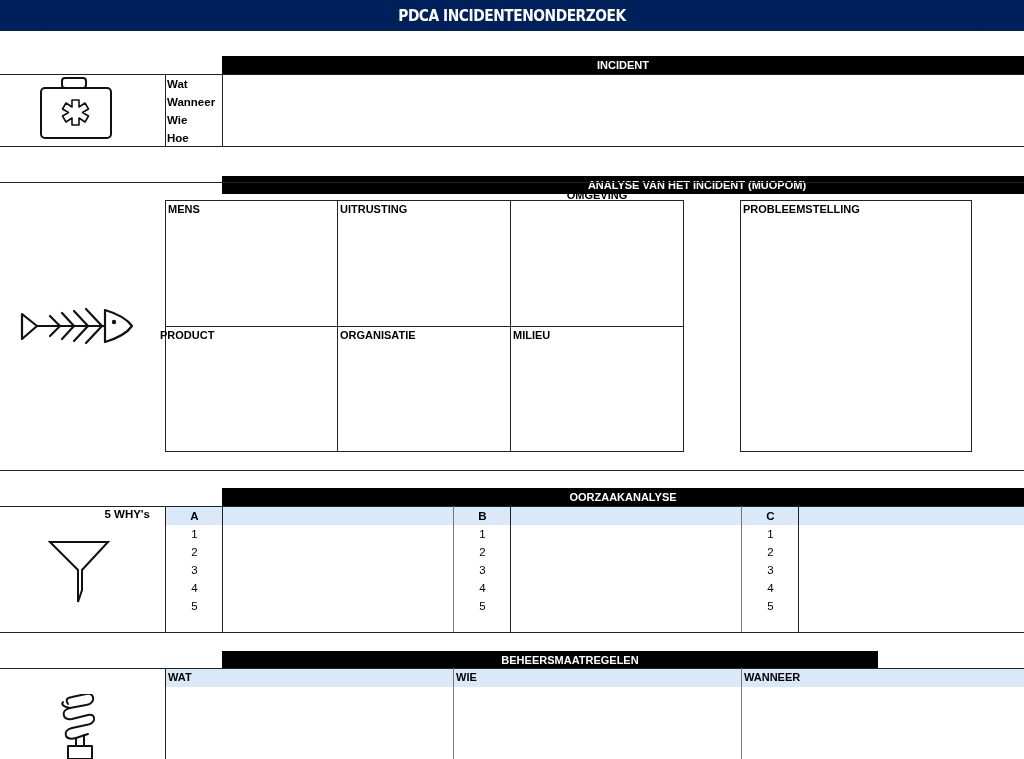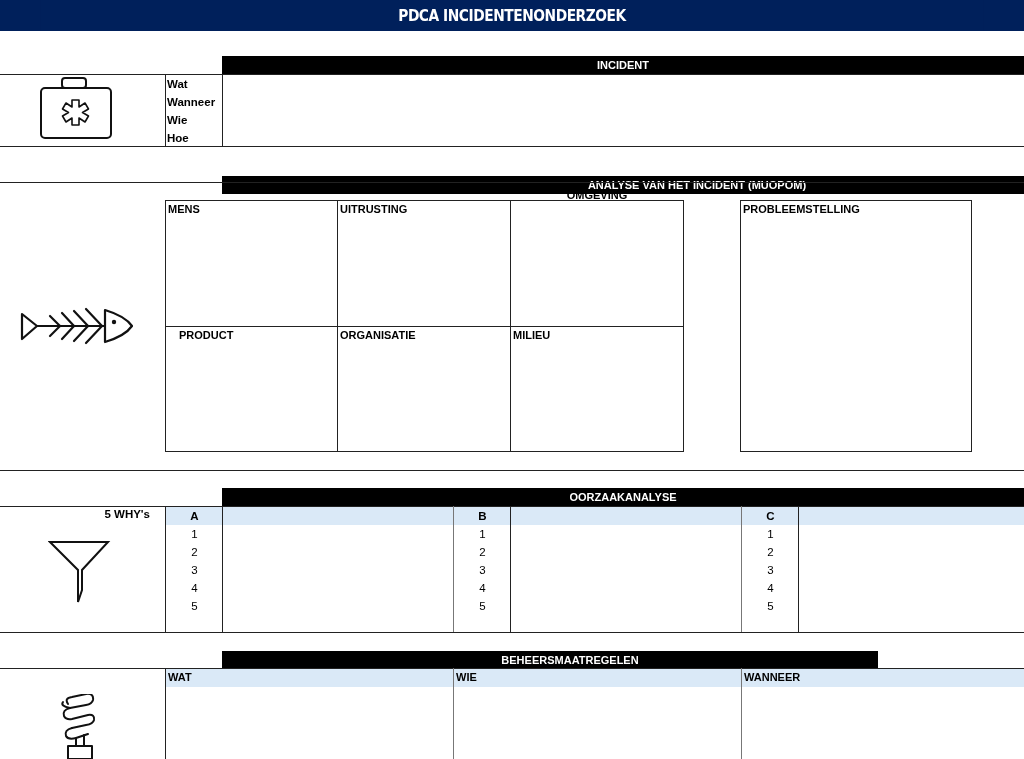--- a/index.html
+++ b/index.html
@@ -72,21 +72,21 @@
 </div>
 
 <div class="abs box" style="left:165px; top:200px; width:519px; height:252px;"></div>
 <div class="abs vline" style="left:337px; top:200px; height:252px;"></div>
 <div class="abs vline" style="left:510px; top:200px; height:252px;"></div>
 <div class="abs hline" style="left:165px; top:326px; width:519px;"></div>
 
 <div class="abs cell-label" style="left:166px; top:201px; width:171px; height:125px;">MENS</div>
 <div class="abs cell-label" style="left:338px; top:201px; width:172px; height:125px;">UITRUSTING</div>
 <div class="abs cell-label" style="left:511px; top:187px; width:172px; height:125px;text-align:center;">OMGEVING</div>
-<div class="abs cell-label" style="left:177px; top:327px; width:171px; height:124px;">PRODUCT</div>
+<div class="abs cell-label" style="left:158px; top:327px; width:171px; height:124px;">PRODUCT</div>
 <div class="abs cell-label" style="left:338px; top:327px; width:172px; height:124px;">ORGANISATIE</div>
 <div class="abs cell-label" style="left:511px; top:327px; width:172px; height:124px;">MILIEU</div>
 
 <div class="abs box cell-label" style="left:740px; top:200px; width:232px; height:252px;">PROBLEEMSTELLING</div>
 
 <div class="abs hline" style="left:0; top:470px; width:1024px;"></div>
 
 <div class="abs sec-header" style="left:222px; top:488px; width:802px;">OORZAAKANALYSE</div>
 <div class="abs hline" style="left:0; top:506px; width:1024px;"></div>
 <div class="abs hline" style="left:0; top:632px; width:1024px;"></div>

